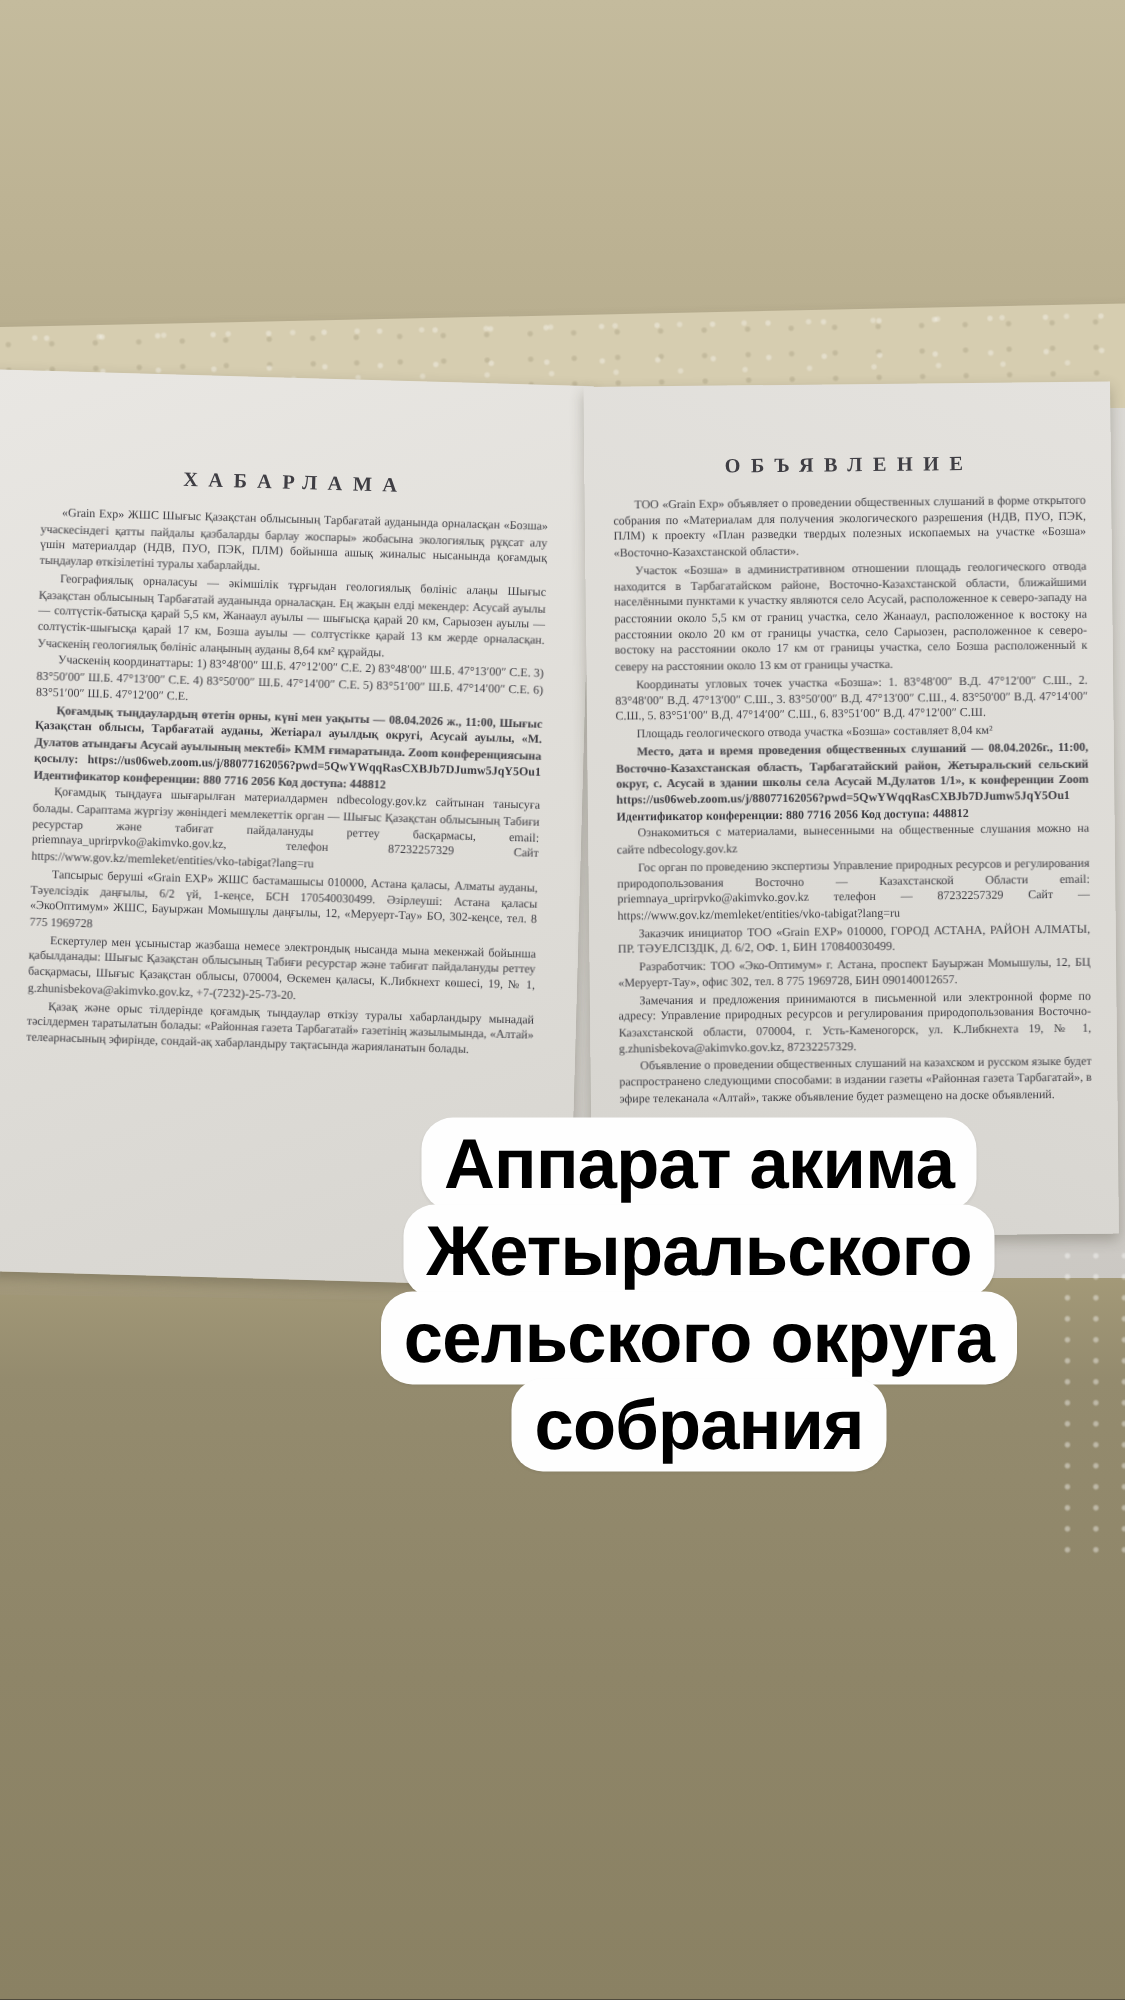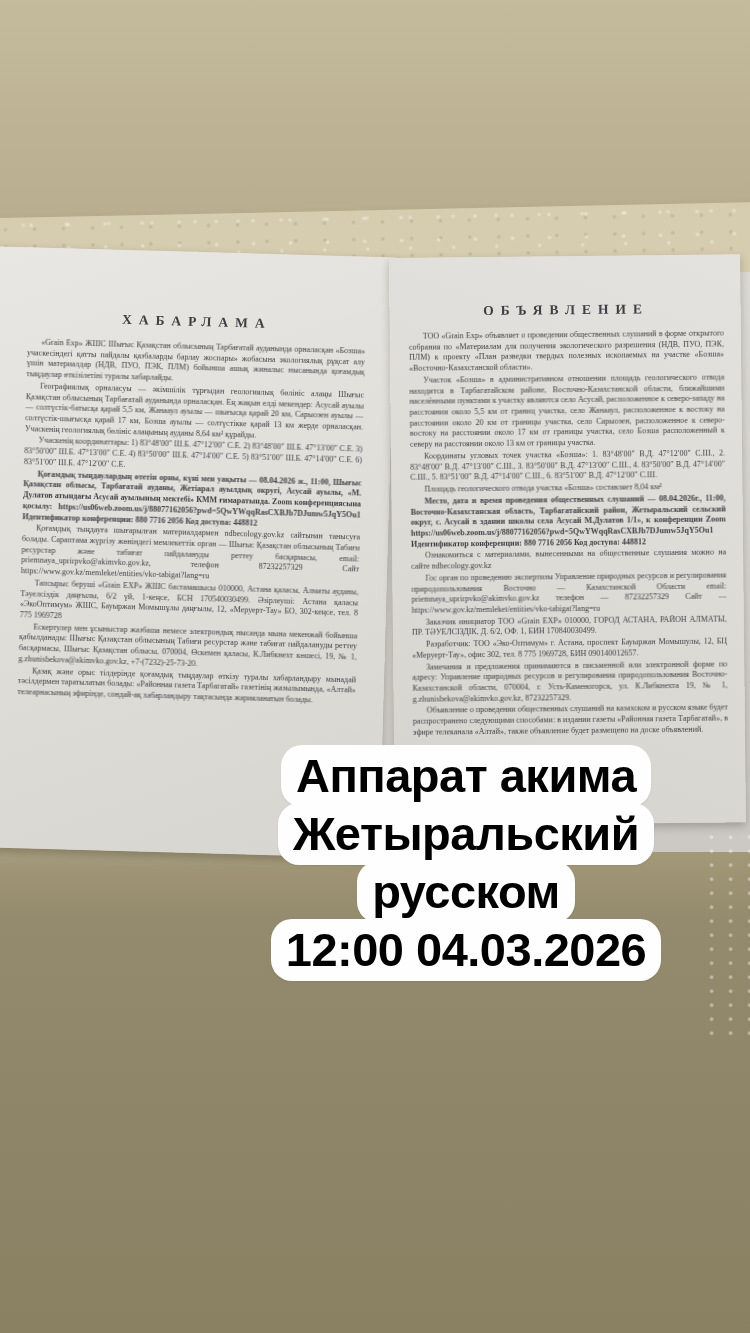--- a/index.html
+++ b/index.html
@@ -94,18 +94,18 @@
       <p class="para">Гос орган по проведению экспертизы Управление природных ресурсов и регулирования природопользования Восточно — Казахстанской Области email: priemnaya_uprirpvko@akimvko.gov.kz телефон — 87232257329 Сайт — https://www.gov.kz/memleket/entities/vko-tabigat?lang=ru</p>
       <p class="para">Заказчик инициатор ТОО «Grain EXP» 010000, ГОРОД АСТАНА, РАЙОН АЛМАТЫ, ПР. ТӘУЕЛСІЗДІК, Д. 6/2, ОФ. 1, БИН 170840030499.</p>
       <p class="para">Разработчик: ТОО «Эко-Оптимум» г. Астана, проспект Бауыржан Момышулы, 12, БЦ «Меруерт-Тау», офис 302, тел. 8 775 1969728, БИН 090140012657.</p>
       <p class="para">Замечания и предложения принимаются в письменной или электронной форме по адресу: Управление природных ресурсов и регулирования природопользования Восточно-Казахстанской области, 070004, г. Усть-Каменогорск, ул. К.Либкнехта 19, № 1, g.zhunisbekova@akimvko.gov.kz, 87232257329.</p>
       <p class="para">Объявление о проведении общественных слушаний на казахском и русском языке будет распространено следующими способами: в издании газеты «Районная газета Тарбагатай», в эфире телеканала «Алтай», также объявление будет размещено на доске объявлений.</p>
     </div>
   </div>
 
   <div class="overlay">
     <div class="pill">Аппарат акима</div>
-    <div class="pill">Жетыральский</div>
-    <div class="pill">русском</div>
-    <div class="pill">12:00 04.03.2026</div>
+    <div class="pill">Жетыральского</div>
+    <div class="pill">сельского округа</div>
+    <div class="pill">собрания</div>
   </div>
 
 </div>
 
 </body></html>

